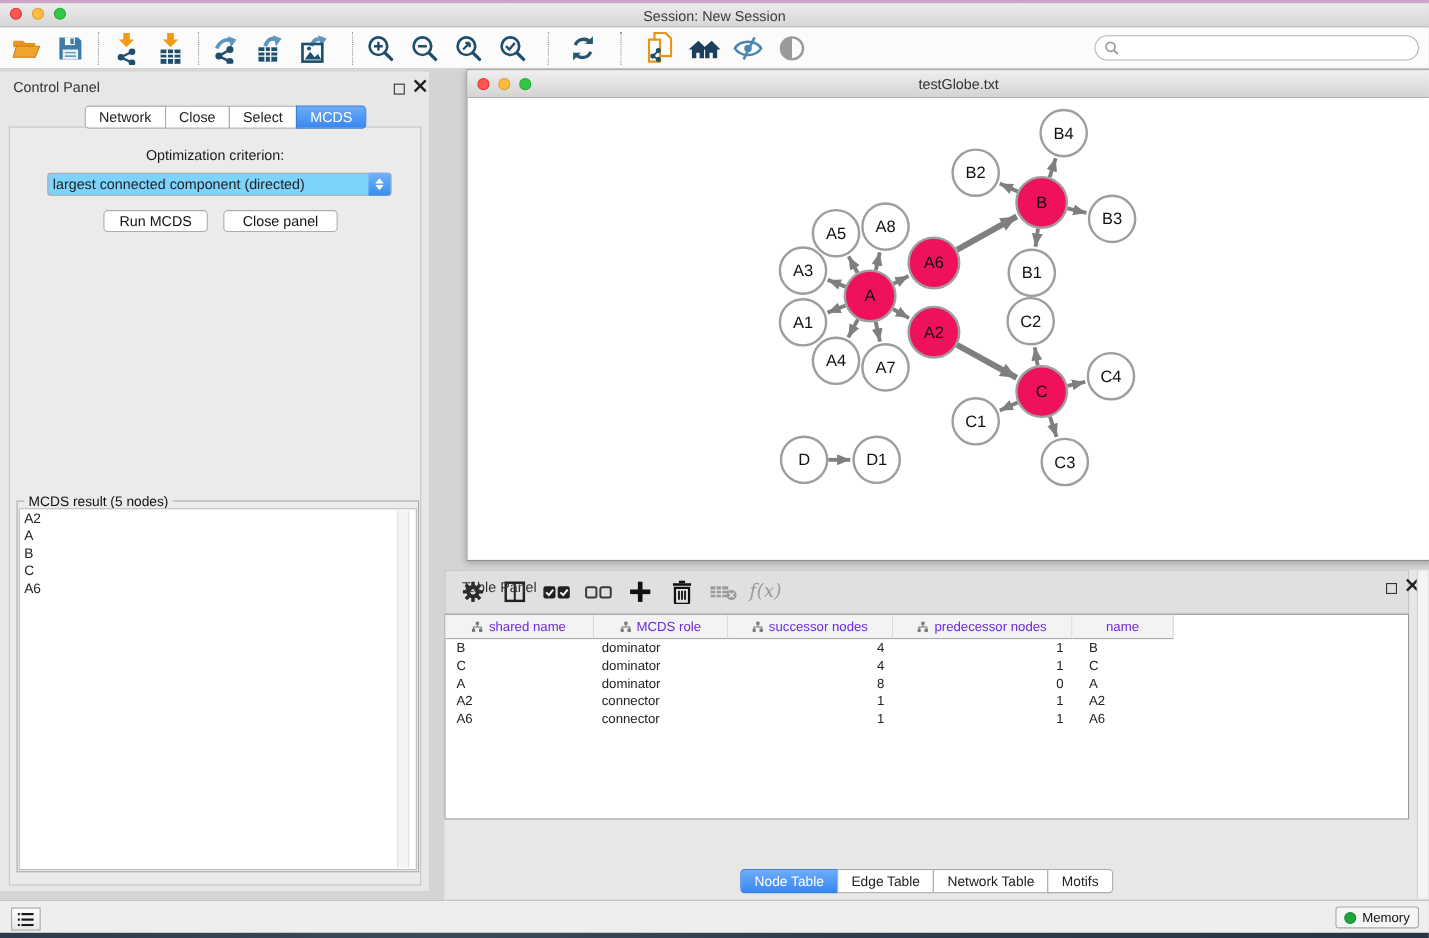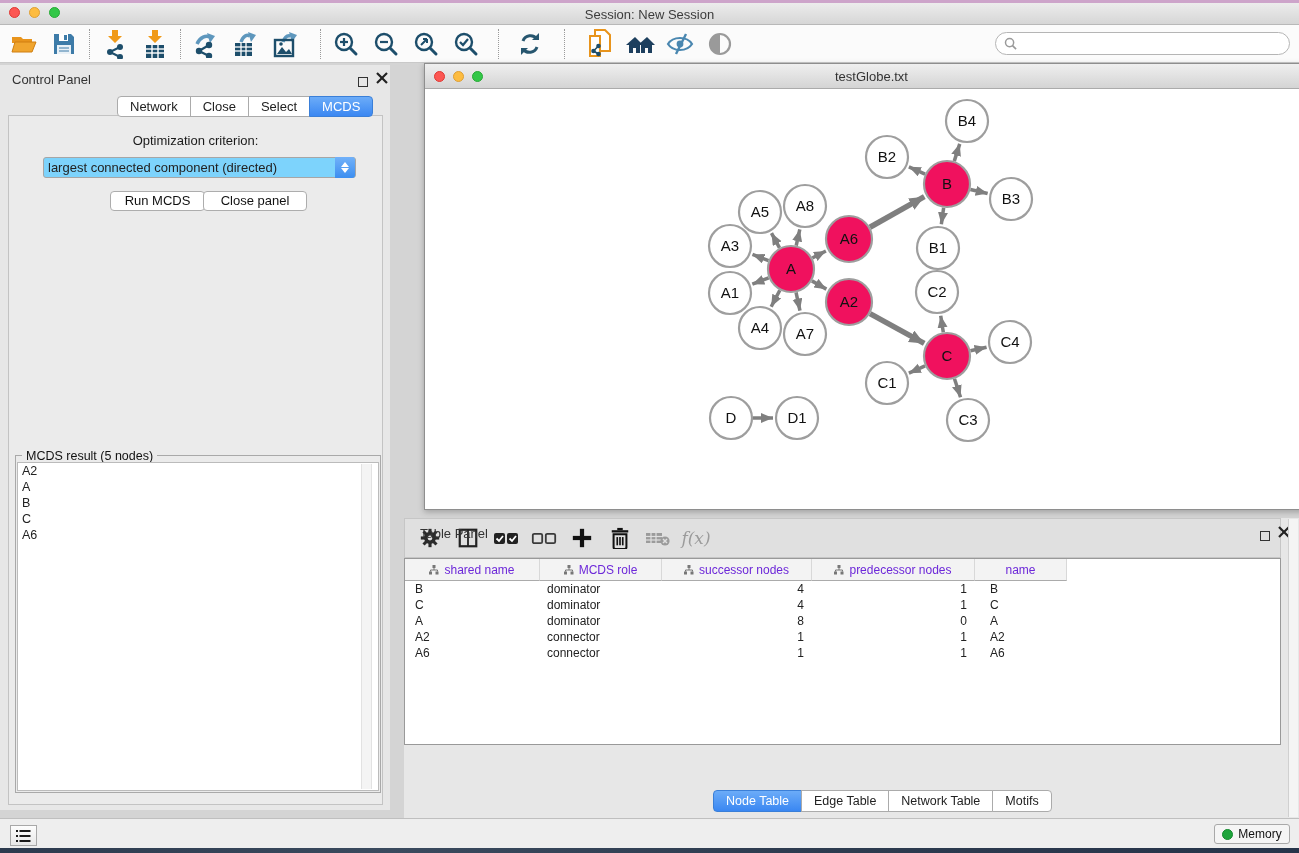--- a/index.html
+++ b/index.html
@@ -23,32 +23,32 @@
   .tsep { width:1px; height:30px; border-left:1px dotted #9a9a9a; margin:0 5px; }
   #toolbar-search { position:absolute; right:9px; top:32px; width:295px; height:23px; background:#fff; border:1px solid #b5b5b5; border-radius:12px; display:flex; align-items:center; padding-left:8px; }
   #toolbar-search input { border:none; outline:none; flex:1; font-size:12px; background:transparent; margin-left:4px; }
 
   
   #control-panel { left:0; top:65px; width:390px; height:745px; background:#e7e7e7; }
   #cp-header { left:0; top:65px; width:370px; height:28px; }
   #cp-title { left:12px; top:7px; font-size:13px; color:#333; }
   .panel-float { width:10px; height:10px; border:1.5px solid #333; display:inline-block; }
   #cp-content { left:8px; top:115px; width:375px; height:690px; background:#ebebeb; border:1px solid #c3c3c3; }
-  .seg-tabs { display:flex;margin-left:40px; }
+  .seg-tabs { display:flex; }
   #cp-tabs { left:77px; top:96px; height:21px; z-index:3; }
   .seg-tab { height:21px; line-height:20px; padding:0 12px; font-size:13px; background:#fff; border:1px solid #ababab; margin-left:-1px; color:#222; text-align:center; }
   .seg-tab:first-child { border-radius:4px 0 0 4px; margin-left:0; }
   .seg-tab:last-child { border-radius:0 4px 4px 0; }
   .seg-tab.active { background:linear-gradient(#6cacf8,#3a87f2); color:#fff; border-color:#3a7fd8; }
   #opt-label { left:8px; top:133px; width:375px; text-align:center; font-size:13px; color:#1a1a1a; }
   #criterion-select { left:43px; top:157px; width:313px; height:21px; background:#7dd3fc; border:1px solid #a6a6a6; border-radius:3px; font-size:13px; line-height:19px; padding-left:4px; }
   #criterion-stepper { position:absolute; right:0px; top:-1px; width:20px; height:21px; border-radius:0 3px 3px 0; background:linear-gradient(#71b1f9,#3c8ef0); display:flex; flex-direction:column; align-items:center; justify-content:center; color:#fff; }
   #criterion-stepper svg { display:block; }
   .cp-btn { height:20px; background:#fff; border:1px solid #adadad; border-radius:4px; font-size:13px; text-align:center; line-height:18px; color:#111; }
-  #run-btn { left:110px; top:191px; width:95px; }
+  #run-btn { left:94px; top:191px; width:95px; }
   #closepanel-btn { left:203px; top:191px; width:104px; }
   #mcds-fieldset { left:15px; top:455px; width:366px; height:338px; border:1px solid #a9a9a9; }
   #mcds-legend { left:22px; top:449px; background:#ebebeb; padding:0 4px; font-size:12.5px; color:#111; }
   #mcds-list { left:17px; top:462px; width:362px; height:329px; background:#fff; border:1px solid #bbb; font-size:12.5px; }
   .mcds-item { padding:1.5px 0 1.5px 4px; line-height:13px; }
   #mcds-scroll { position:absolute; right:6px; top:1px; bottom:1px; width:11px; background:#f4f4f4; border-left:1px solid #e2e2e2; border-right:1px solid #e2e2e2; }
 
   
   #network-window { left:404px; top:63px; width:895px; height:447px; background:#fff; border:1px solid #8e8e8e; box-shadow:0 2px 6px rgba(0,0,0,0.25);margin-left:20px; }
   #nw-titlebar { left:0; top:0; width:893px; height:25px; background:linear-gradient(#efefef,#d4d4d4); border-bottom:1px solid #ababab; }

